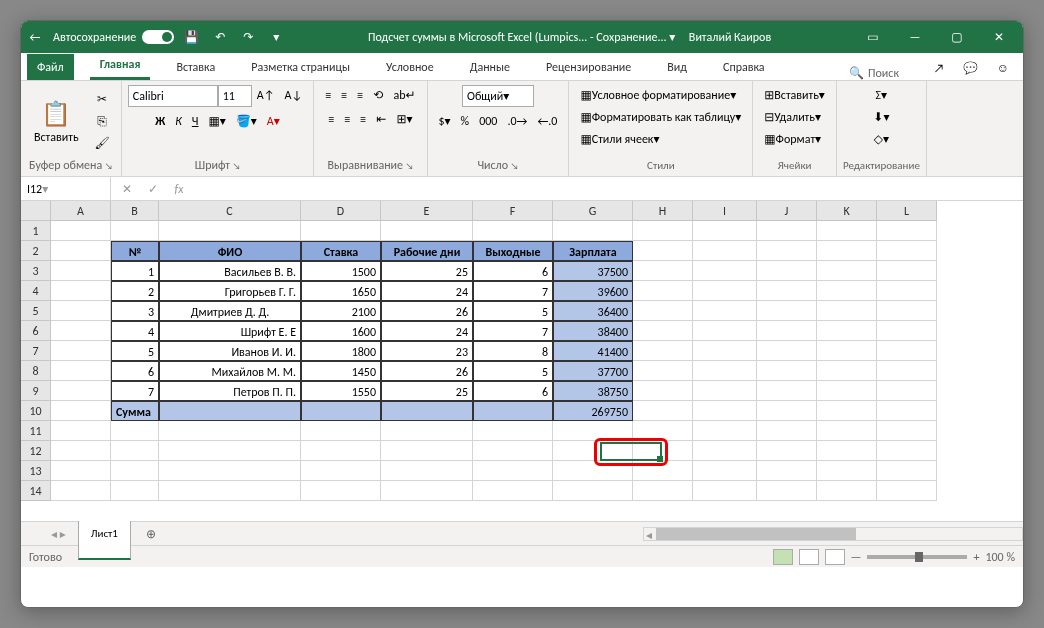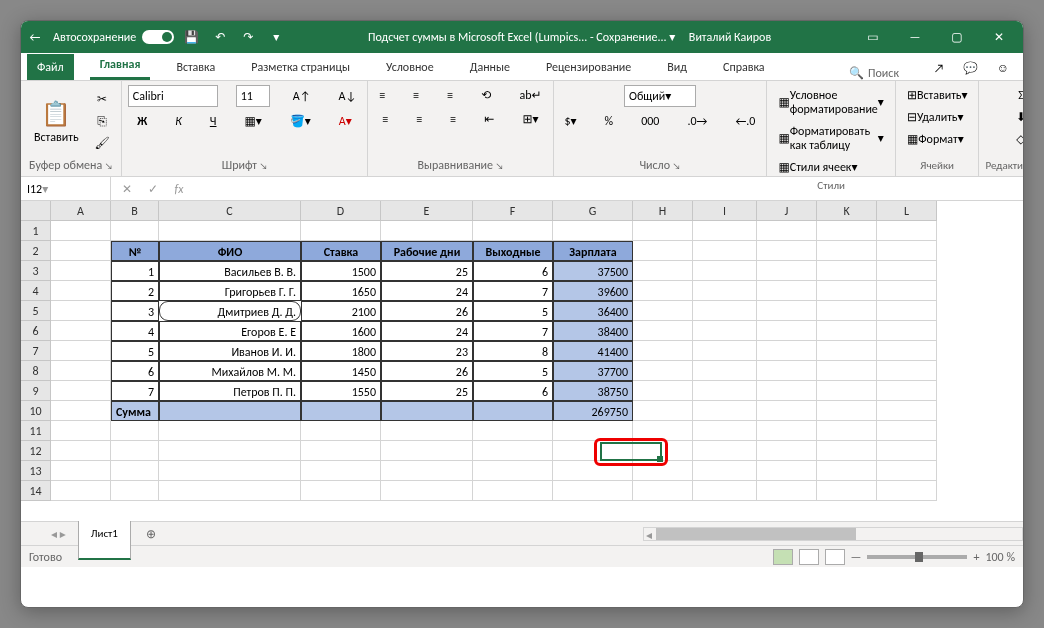--- a/index.html
+++ b/index.html
@@ -26,21 +26,21 @@
 .rgroup{border-right:1px solid #d4d4d4;display:flex;flex-direction:column;padding:4px 6px 2px}
 .rgroup .rcontent{flex:1;display:flex;align-items:center;gap:4px}
 .rgroup .rlabel{text-align:center;font-size:11px;color:#666;padding:2px 0;white-space:nowrap}
 .rbtn{padding:2px 4px;border:1px solid transparent;display:flex;align-items:center;justify-content:center;font-size:12px}
 .bigbtn{flex-direction:column;padding:4px 6px;min-width:40px}
 .bigbtn .bigicon{font-size:24px;height:32px;display:flex;align-items:center}
 .fontbox,.sizebox{border:1px solid #ababab;background:#fff;padding:2px 4px;height:22px;display:flex;align-items:center}
 .fontbox{width:90px}
 .sizebox{width:34px}
 .col{display:flex;flex-direction:column;gap:2px}
-.row{display:flex;gap:18px;align-items:center}
+.row{display:flex;gap:0;align-items:flex-start}
 .formulabar{height:24px;background:#fff;border-bottom:1px solid #d4d4d4;display:flex;align-items:center}
 .namebox{width:90px;border-right:1px solid #d4d4d4;padding:0 6px;height:100%;display:flex;align-items:center;justify-content:flex-start}
 .fbbtns{display:flex;padding:0 4px;gap:2px}
 .fbbtn{width:24px;text-align:center;color:#999}
 .fxinput{flex:1;padding:0 6px}
 .gridwrap{position:relative;height:320px;overflow:hidden;background:#fff}
 .grid{display:grid;grid-template-columns:30px 60px 48px 142px 80px 92px 80px 80px 60px 64px 60px 60px 60px;position:relative}
 .colhead{background:#e6e6e6;border-right:1px solid #c6c6c6;border-bottom:1px solid #c6c6c6;text-align:center;font-size:12px;color:#333;height:20px;line-height:20px}
 .rowhead{background:#e6e6e6;border-right:1px solid #c6c6c6;border-bottom:1px solid #c6c6c6;text-align:center;font-size:12px;color:#333;height:20px;line-height:20px}
 .cell{border-right:1px solid #d4d4d4;border-bottom:1px solid #d4d4d4;height:20px;line-height:20px;padding:0 4px;font-size:12px;overflow:hidden;white-space:nowrap}
@@ -289,34 +289,34 @@
         <div class="cell td r">7</div>
         <div class="cell td sal">39600</div>
         <div class="cell"></div>
         <div class="cell"></div>
         <div class="cell"></div>
         <div class="cell"></div>
         <div class="cell"></div>
         <div class="rowhead">5</div>
         <div class="cell"></div>
         <div class="cell td r" style="text-align: right;">3</div>
-        <div class="cell td" style="text-align: right; border-radius: 9px;">Дмитриев Д. Д.</div>
+        <div class="cell td" style="text-align: center;">Дмитриев Д. Д.</div>
         <div class="cell td r">2100</div>
         <div class="cell td r">26</div>
         <div class="cell td r">5</div>
         <div class="cell td sal">36400</div>
         <div class="cell"></div>
         <div class="cell"></div>
         <div class="cell"></div>
         <div class="cell"></div>
         <div class="cell"></div>
         <div class="rowhead">6</div>
         <div class="cell"></div>
         <div class="cell td r" style="text-align: right;">4</div>
-        <div class="cell td" style="text-align: right;">Егоров Е. Е</div>
+        <div class="cell td" style="text-align: right;">Шрифт Е. Е</div>
         <div class="cell td r">1600</div>
         <div class="cell td r">24</div>
         <div class="cell td r">7</div>
         <div class="cell td sal">38400</div>
         <div class="cell"></div>
         <div class="cell"></div>
         <div class="cell"></div>
         <div class="cell"></div>
         <div class="cell"></div>
         <div class="rowhead">7</div>

